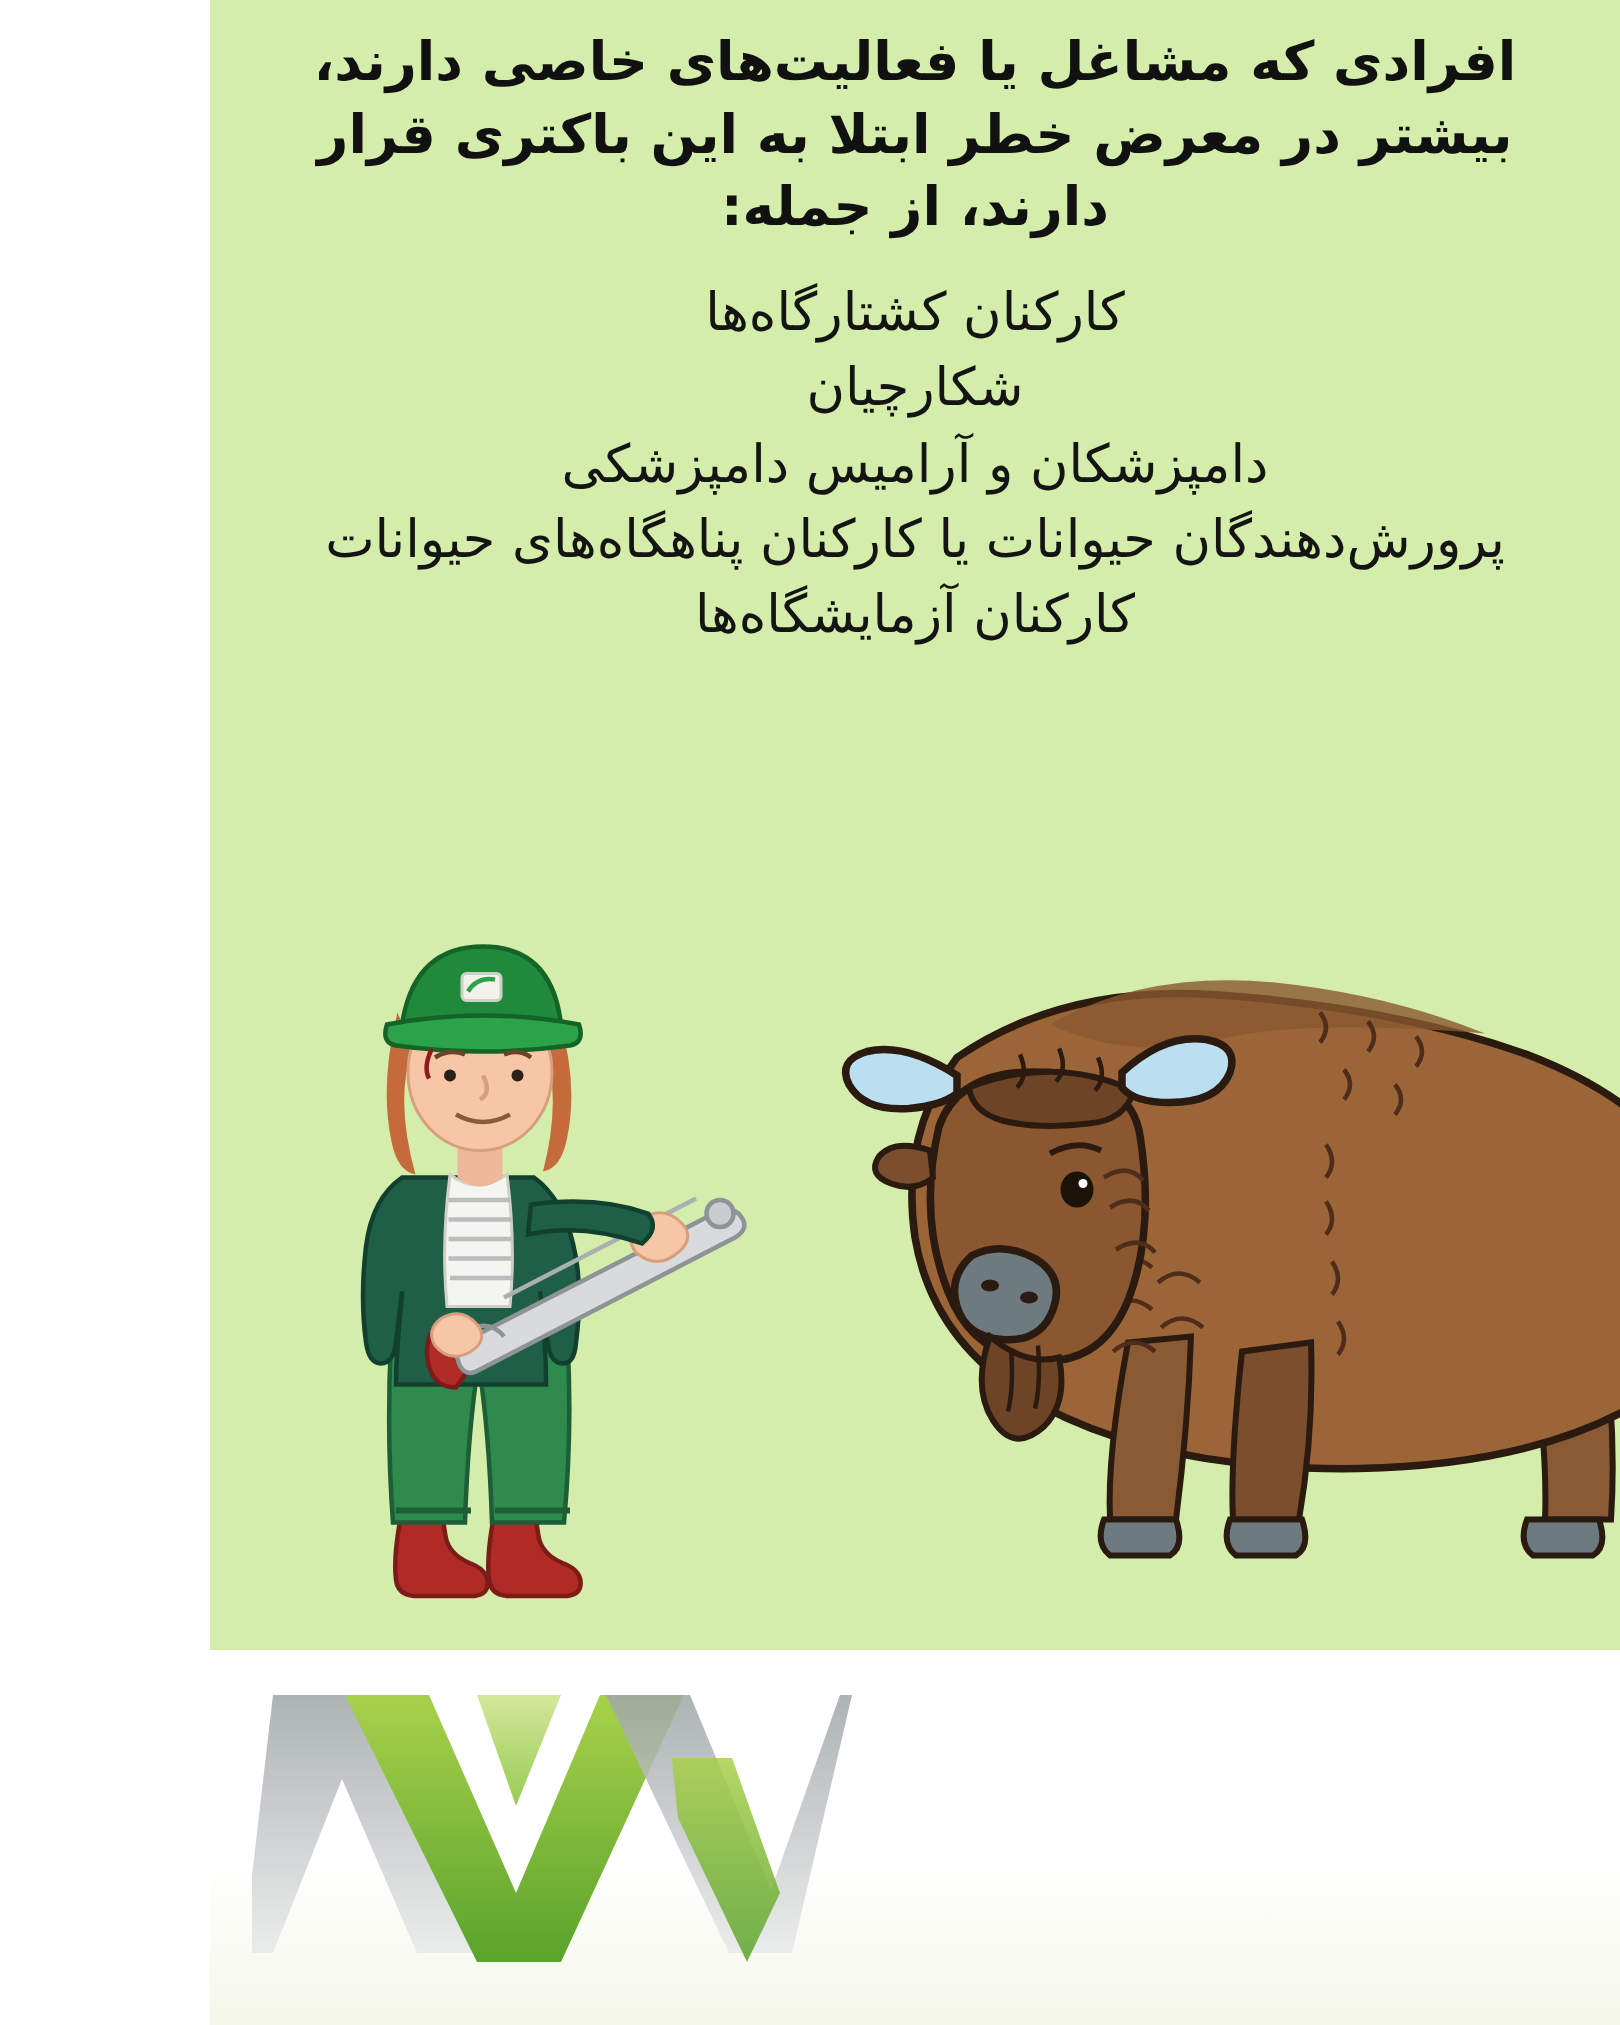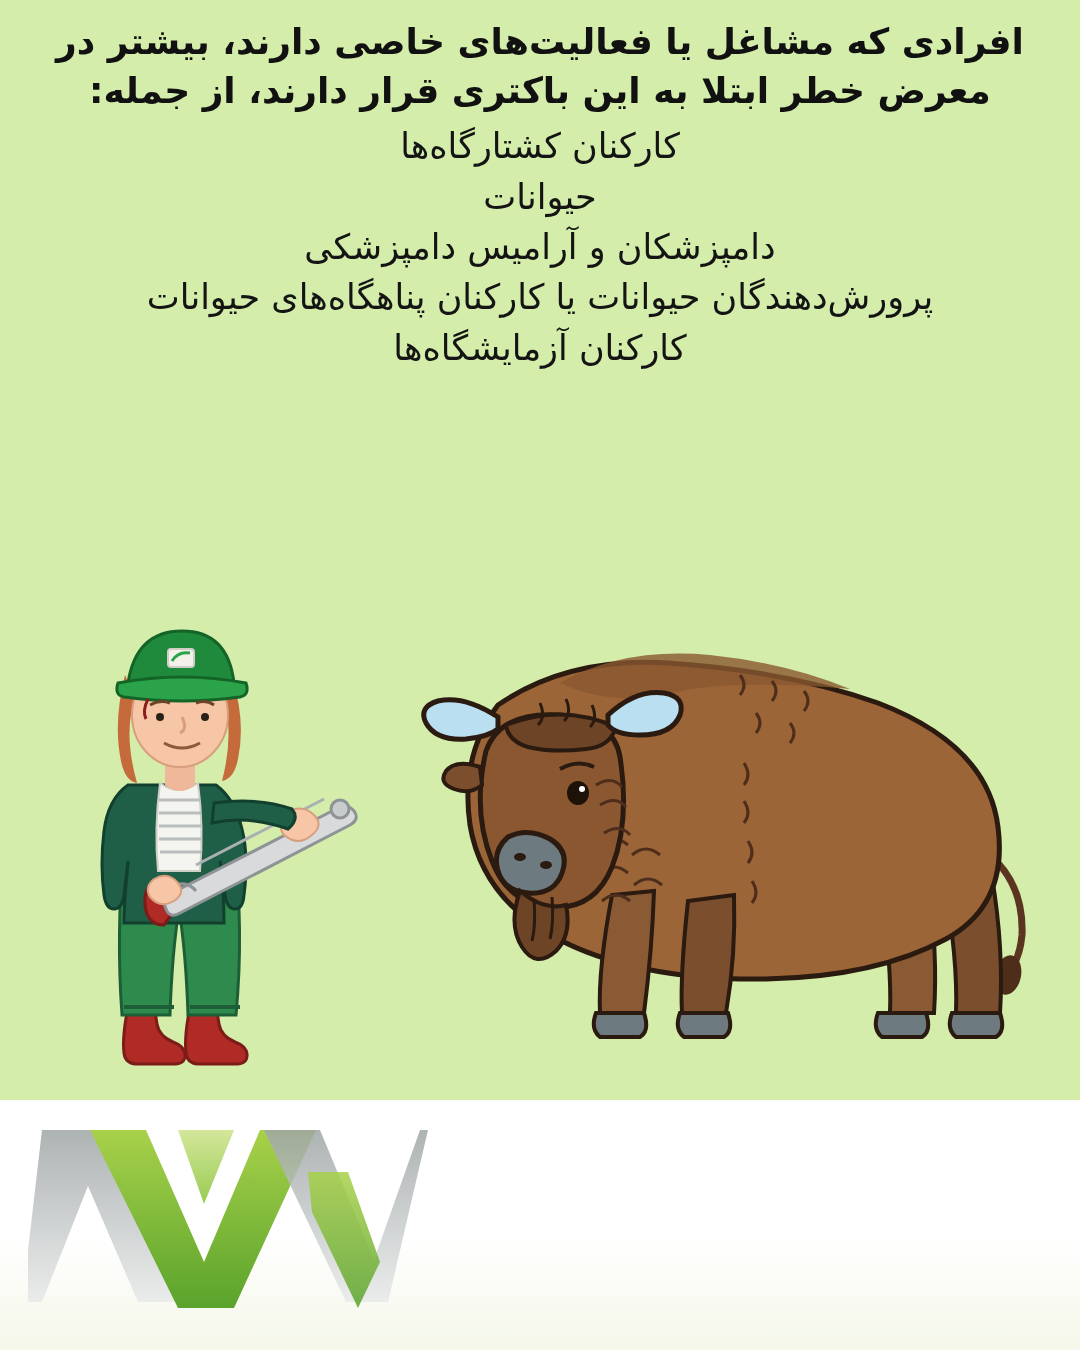--- a/index.html
+++ b/index.html
@@ -4,21 +4,21 @@
 <style>
   * { box-sizing: border-box; margin: 0; padding: 0; }
   html, body {
     width: 1080px;
     height: 1350px;
     overflow: hidden;
     font-family: "DejaVu Sans", "Liberation Sans", sans-serif;
   }
   .poster {
     position: relative;
-    width: 1080px;
+    width: 940px;
     height: 1350px;
     background: #d4edaa;
     overflow: hidden;
   }
 
   
   .text-block {
     position: absolute;
     top: 18px;
     right: 0;
@@ -28,21 +28,21 @@
     direction: rtl;
   }
   .headline {
     font-size: 36px;
     font-weight: bold;
     line-height: 1.35;
     color: #111111;
     text-align: center;
   }
   .list {
-    margin-top: 6px;
+    margin-top: 20px;
   }
   .list-item {
     font-size: 35px;
     line-height: 1.44;
     color: #141414;
     text-align: center;
     white-space: nowrap;
   }
   .note {
     font-size: 35px;
@@ -108,21 +108,21 @@
 </head>
 <body>
 
 <div class="poster">
 
   <div class="text-block">
     <div class="headline">افرادی که مشاغل یا فعالیت‌های خاصی دارند، بیشتر در معرض خطر ابتلا به این باکتری قرار دارند، از جمله:</div>
 
     <div class="list">
       <div class="list-item">کارکنان کشتارگاه‌ها</div>
-      <div class="list-item">حیوانات</div>
+      <div class="list-item">شکارچیان</div>
       <div class="list-item">دامپزشکان و آرامیس دامپزشکی</div>
       <div class="list-item">پرورش‌دهندگان حیوانات یا کارکنان پناهگاه‌های حیوانات</div>
       <div class="list-item">کارکنان آزمایشگاه‌ها</div>
     </div>
 
   </div>
 
   <div class="illustration">
     <svg width="1080" height="545" viewBox="0 0 1080 545" xmlns="http://www.w3.org/2000/svg">
 

